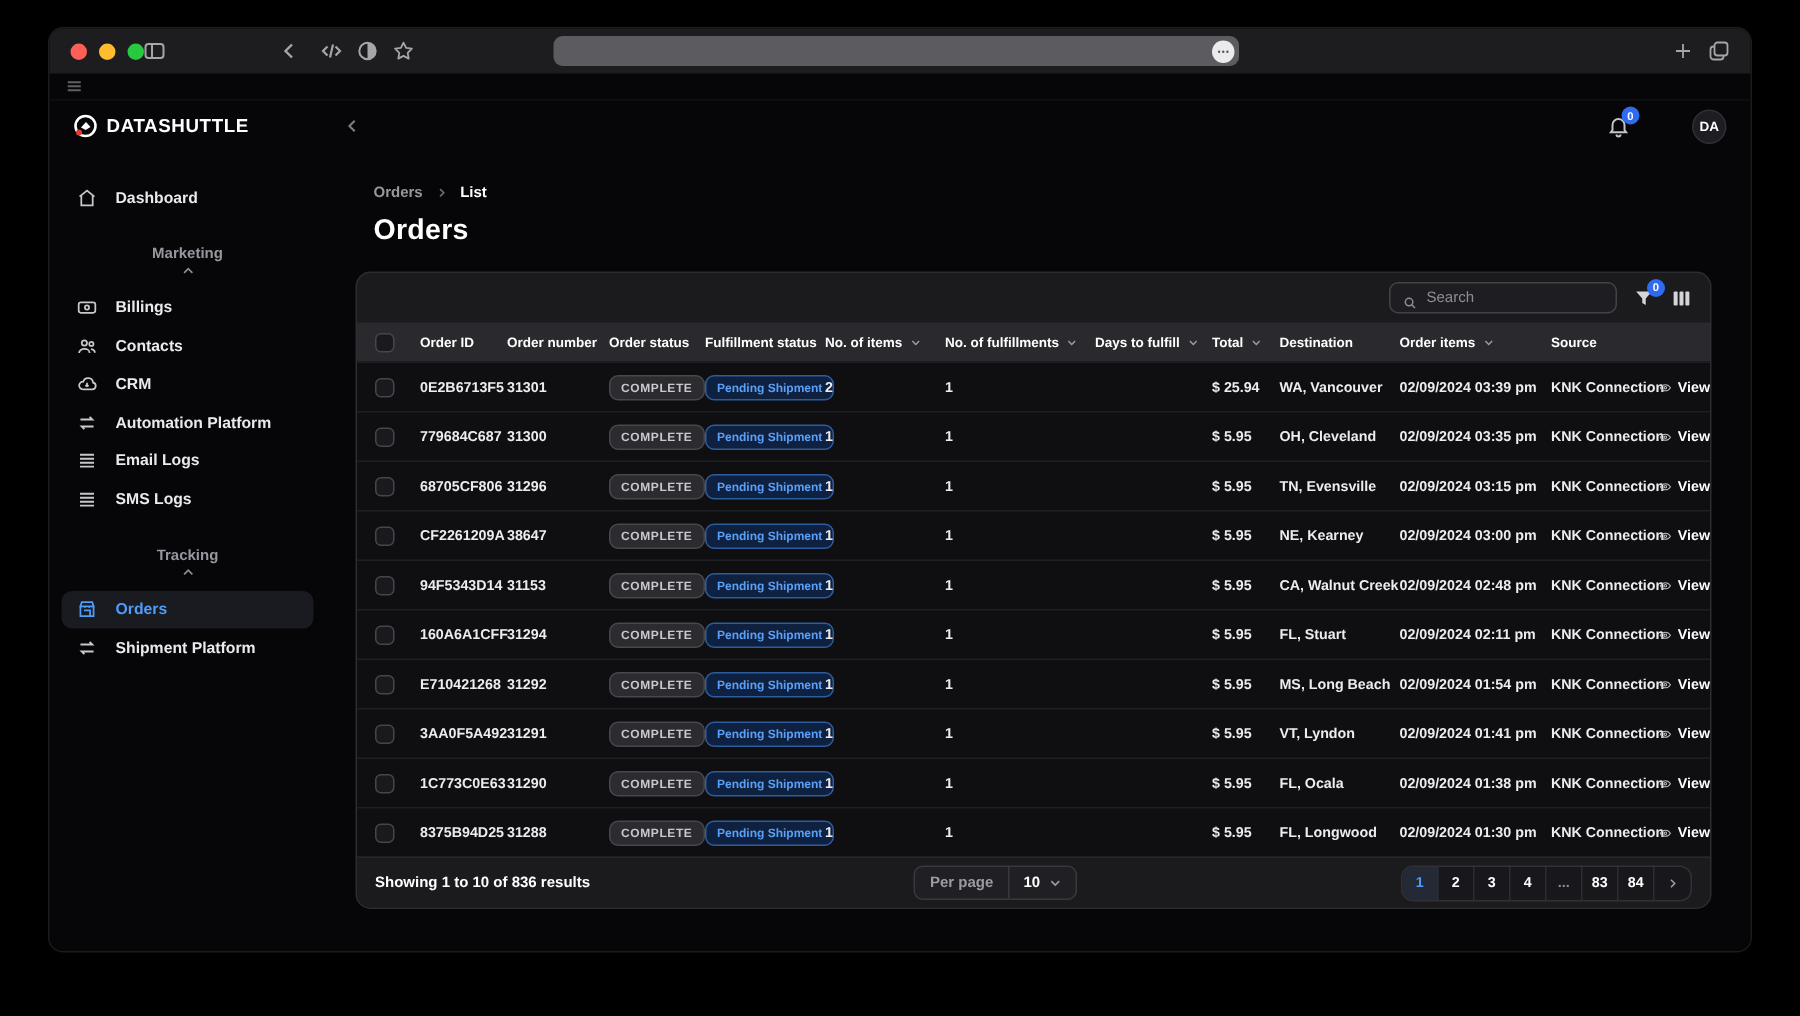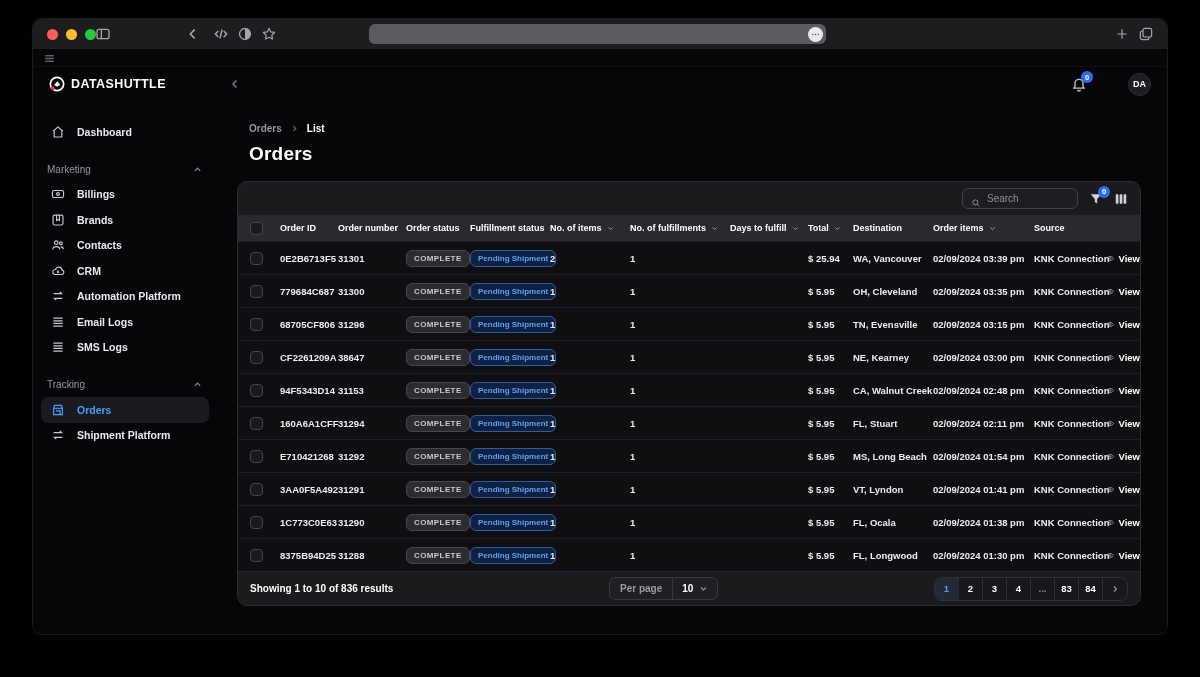--- a/index.html
+++ b/index.html
@@ -46,36 +46,36 @@
 
   .body-row { flex:1; display:flex; min-height:0; }
 
   
   .sidebar { width:200px; flex-shrink:0; padding-top:18px; }
   .nav-item { display:flex; align-items:center; gap:12px; height:25.5px; padding:0 10px; margin:0 24px 0 8px; border-radius:7px; color:#e9e9ee; font-size:10.5px; font-weight:700; cursor:pointer; }
   .nav-item .nicon { width:14px; height:14px; color:#c7c7cd; flex-shrink:0; }
   .nav-item .nicon svg { width:100%; height:100%; }
   .nav-item.active { background:#191b21; color:#4f9cf9; }
   .nav-item.active .nicon { color:#4f9cf9; }
-  .nav-section { display:flex; align-items:center; justify-content:space-between; margin:19px 24px 7px 8px; padding:0 6px; color:#97979f; font-size:10px; font-weight:400; }
+  .nav-section { display:flex; align-items:center; justify-content:space-between; margin:19px 24px 7px 8px; padding:0 6px; color:#97979f; font-size:10px; font-weight:700;flex-direction:column; }
   .nav-section .sicon { width:11px; height:11px; color:#8a8a91; }
   .nav-section svg { width:100%; height:100%; }
 
   
   .content { flex:1; padding:22px 28px 0 4px; min-width:0; }
   .breadcrumb { display:flex; align-items:center; gap:8px; margin-left:12px; font-size:10px; font-weight:700; color:#97979f; }
   .breadcrumb .crumb-sep { width:9px; height:9px; color:#6b6b71; }
   .breadcrumb svg { width:100%; height:100%; }
   .breadcrumb .crumb-current { color:#fff; }
   .page-title { margin:9px 0 0 12px; color:#fff; font-size:19px; font-weight:800; letter-spacing:.2px; }
 
   .card { margin-top:16px; width:904px; border:1px solid #2c2c31; border-radius:10px; overflow:hidden; background:#1b1b1e; display:flex; flex-direction:column; }
 
   .card-toolbar { height:33px; display:flex; align-items:center; justify-content:flex-end; gap:11px; padding:0 12px; }
-  .searchbox { width:116px; height:21px; border:1px solid #424248; border-radius:6px; display:flex; align-items:center; gap:6px; padding:0 8px; color:#8e8e95; background:#1e1e22; }
+  .searchbox { width:152px; height:21px; border:1px solid #424248; border-radius:6px; display:flex; align-items:center; gap:6px; padding:0 8px; color:#8e8e95; background:#1e1e22; }
   .searchbox .sico { width:10px; height:10px; flex-shrink:0; }
   .searchbox svg { width:100%; height:100%; }
   .searchbox input { border:0; outline:0; background:transparent; color:#d6d6da; font-size:10px; width:100%; font-family:inherit; }
   .searchbox input::placeholder { color:#8e8e95; }
   .tool-ic { position:relative; width:14px; height:14px; color:#d3d3d8; cursor:pointer; }
   .tool-ic svg { width:100%; height:100%; }
   .tool-badge { position:absolute; top:-6px; right:-7px; min-width:12px; height:12px; border-radius:50%; background:#2e6bf0; color:#fff; font-size:7.5px; font-weight:700; display:flex; align-items:center; justify-content:center; }
 
   .tablewrap { --cols: 42px 58px 68px 64px 80px 80px 100px 78px 45px 80px 101px 72px minmax(0,1fr); }
   .thead { display:grid; grid-template-columns:var(--cols); height:26px; align-items:center; background:#2a2a2e; color:#fff; font-size:9px; font-weight:700; }
@@ -208,27 +208,20 @@
           </div>
           <div class="nav-item">
             <span class="nicon"><svg viewBox="0 0 24 24" fill="none" stroke="currentColor" stroke-width="2">
                 <rect x="2.5" y="6" width="19" height="12" rx="2.5"></rect>
                 <circle cx="12" cy="12" r="2.4"></circle>
               </svg></span>
             <span>Billings</span>
           </div>
           <div class="nav-item">
             <span class="nicon"><svg viewBox="0 0 24 24" fill="none" stroke="currentColor" stroke-width="2">
-                <rect x="3.5" y="3.5" width="17" height="17" rx="3"></rect>
-                <path d="M9.5 3.5V13l2.5-2 2.5 2V3.5"></path>
-              </svg></span>
-            <span>Brands</span>
-          </div>
-          <div class="nav-item">
-            <span class="nicon"><svg viewBox="0 0 24 24" fill="none" stroke="currentColor" stroke-width="2">
                 <circle cx="9" cy="8" r="3"></circle>
                 <path d="M3 19.5c0-3.2 3-4.8 6-4.8s6 1.6 6 4.8"></path>
                 <circle cx="17" cy="9" r="2.4"></circle>
                 <path d="M16.5 14.9c2.4.4 4.5 1.7 4.5 4.1"></path>
               </svg></span>
             <span>Contacts</span>
           </div>
           <div class="nav-item">
             <span class="nicon"><svg viewBox="0 0 24 24" fill="none" stroke="currentColor" stroke-width="2">
                 <path d="M7 18a4.3 4.3 0 1 1 .7-8.6A5.8 5.8 0 0 1 19 10.5 3.8 3.8 0 0 1 18 18H7z"></path>

